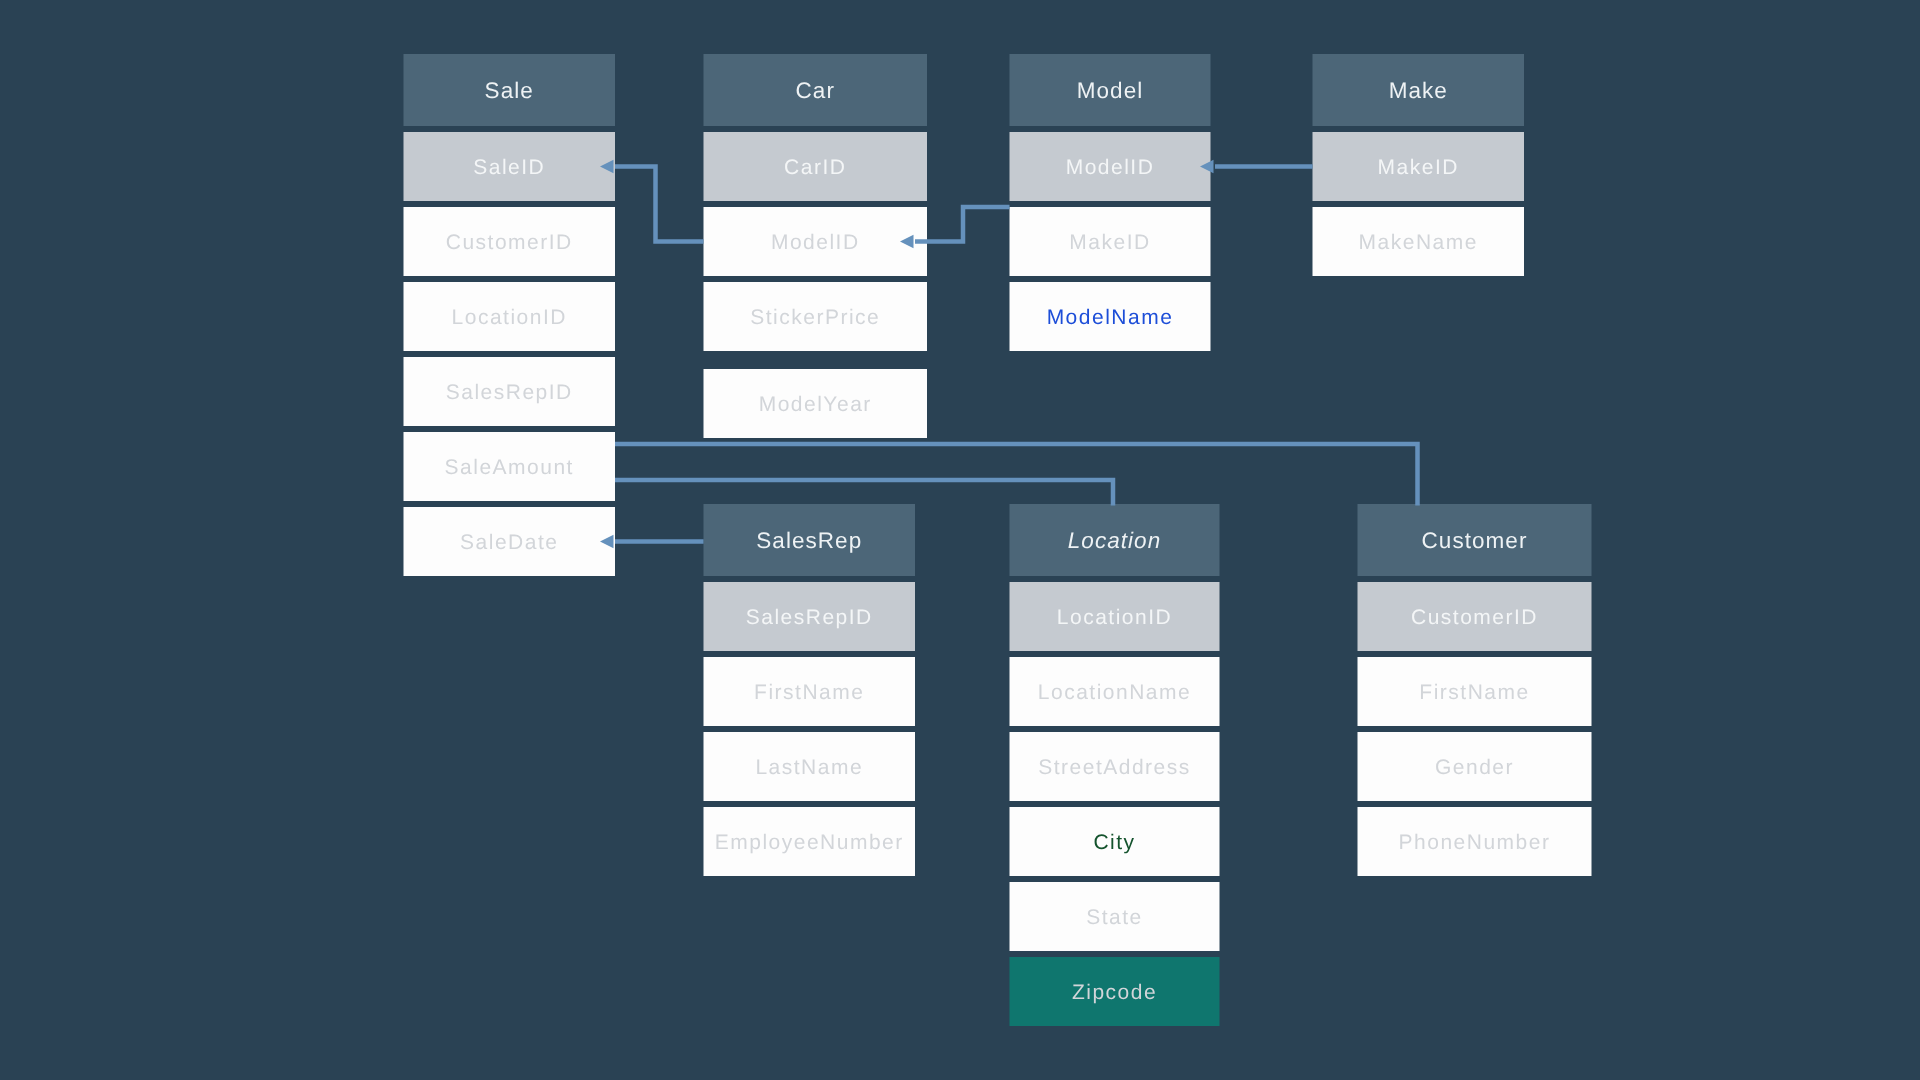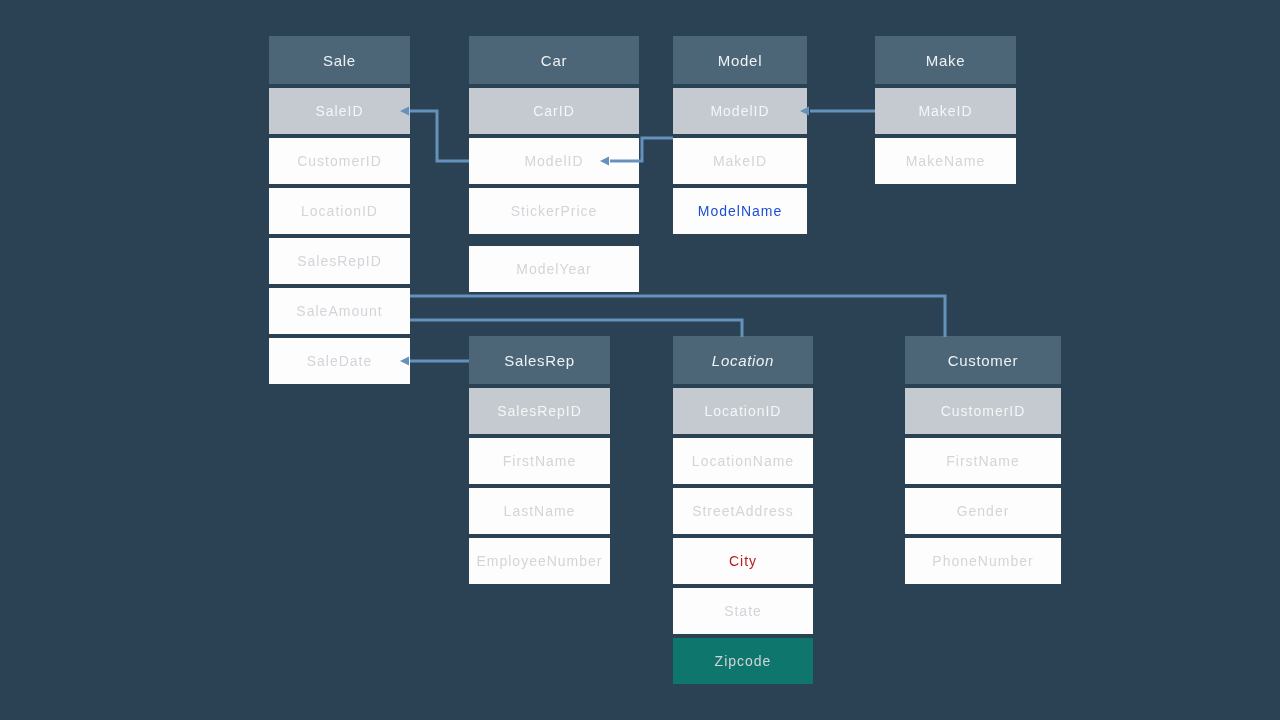--- a/index.html
+++ b/index.html
@@ -67,21 +67,21 @@
     </svg>
 <div class="tbl" style="left: 269px; top: 36px; width: 141px;">
       <div class="tbl-header" style="background: rgb(76, 102, 120); color: rgb(238, 242, 244);">Sale</div>
       <div class="tbl-row key" style="background: rgb(197, 202, 208); color: rgb(244, 246, 247);">SaleID</div>
       <div class="tbl-row" style="background: rgb(253, 253, 253); color: rgb(210, 213, 217);">CustomerID</div>
       <div class="tbl-row" style="background: rgb(253, 253, 253); color: rgb(210, 213, 217);">LocationID</div>
       <div class="tbl-row" style="background: rgb(253, 253, 253); color: rgb(210, 213, 217);">SalesRepID</div>
       <div class="tbl-row" style="background: rgb(253, 253, 253); color: rgb(210, 213, 217);">SaleAmount</div>
       <div class="tbl-row" style="background: rgb(253, 253, 253); color: rgb(210, 213, 217);">SaleDate</div>
     </div>
-    <div class="tbl" style="left: 469px; top: 36px; width: 170px;">
+    <div class="tbl" style="left: 469px; top: 36px; width: 149px;">
       <div class="tbl-header" style="background: rgb(76, 102, 120); color: rgb(238, 242, 244);">Car</div>
       <div class="tbl-row key" style="background: rgb(197, 202, 208); color: rgb(244, 246, 247);">CarID</div>
       <div class="tbl-row" style="background: rgb(253, 253, 253); color: rgb(210, 213, 217);">ModelID</div>
       <div class="tbl-row" style="background: rgb(253, 253, 253); color: rgb(210, 213, 217);">StickerPrice</div>
       <div class="tbl-row" style="background: rgb(253, 253, 253); color: rgb(210, 213, 217); margin-top: 12px;">ModelYear</div>
     </div>
     <div class="tbl" style="left: 673px; top: 36px; width: 134px;">
       <div class="tbl-header" style="background: rgb(76, 102, 120); color: rgb(238, 242, 244);">Model</div>
       <div class="tbl-row key" style="background: rgb(197, 202, 208); color: rgb(244, 246, 247);">ModelID</div>
       <div class="tbl-row" style="background: rgb(253, 253, 253); color: rgb(210, 213, 217);">MakeID</div>
@@ -97,21 +97,21 @@
       <div class="tbl-row key" style="background: rgb(197, 202, 208); color: rgb(244, 246, 247);">SalesRepID</div>
       <div class="tbl-row" style="background: rgb(253, 253, 253); color: rgb(210, 213, 217);">FirstName</div>
       <div class="tbl-row" style="background: rgb(253, 253, 253); color: rgb(210, 213, 217);">LastName</div>
       <div class="tbl-row" style="background: rgb(253, 253, 253); color: rgb(210, 213, 217);">EmployeeNumber</div>
     </div>
     <div class="tbl" style="left: 673px; top: 336px; width: 140px;">
       <div class="tbl-header" style="background: rgb(76, 102, 120); color: rgb(238, 242, 244); font-style: italic;">Location</div>
       <div class="tbl-row key" style="background: rgb(197, 202, 208); color: rgb(244, 246, 247);">LocationID</div>
       <div class="tbl-row" style="background: rgb(253, 253, 253); color: rgb(210, 213, 217);">LocationName</div>
       <div class="tbl-row" style="background: rgb(253, 253, 253); color: rgb(210, 213, 217);">StreetAddress</div>
-      <div class="tbl-row" style="background: rgb(253, 253, 253); color: #b91c1c;">City</div>
+      <div class="tbl-row" style="background: rgb(253, 253, 253); color: #14532d;">City</div>
       <div class="tbl-row" style="background: rgb(253, 253, 253); color: rgb(210, 213, 217);">State</div>
       <div class="tbl-row" style="background: #0f766e; color: rgb(210, 213, 217);">Zipcode</div>
     </div>
     <div class="tbl" style="left: 875px; top: 336px; width: 156px; padding-left: 30px;">
       <div class="tbl-header" style="background: rgb(76, 102, 120); color: rgb(238, 242, 244);">Customer</div>
       <div class="tbl-row key" style="background: rgb(197, 202, 208); color: rgb(244, 246, 247);">CustomerID</div>
       <div class="tbl-row" style="background: rgb(253, 253, 253); color: rgb(210, 213, 217);">FirstName</div>
       <div class="tbl-row" style="background: rgb(253, 253, 253); color: rgb(210, 213, 217);">Gender</div>
       <div class="tbl-row" style="background: rgb(253, 253, 253); color: rgb(210, 213, 217);">PhoneNumber</div>
     </div>

